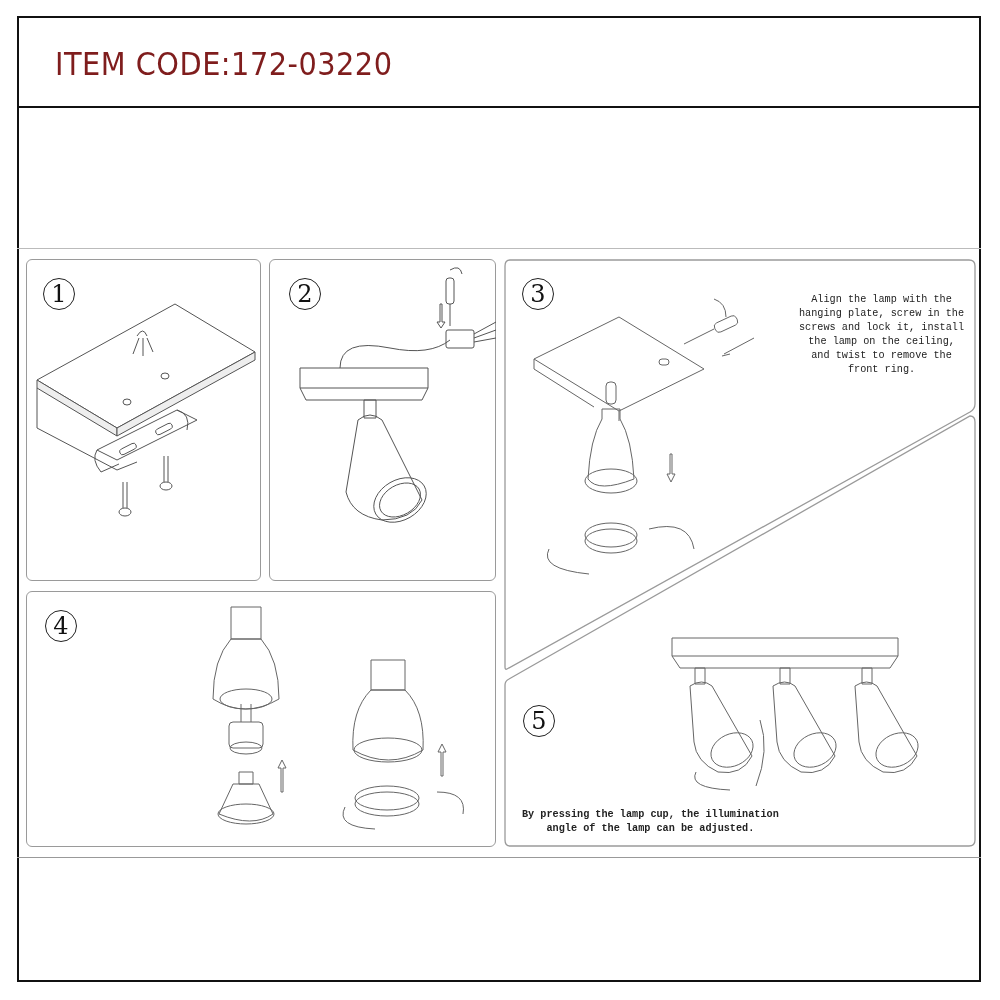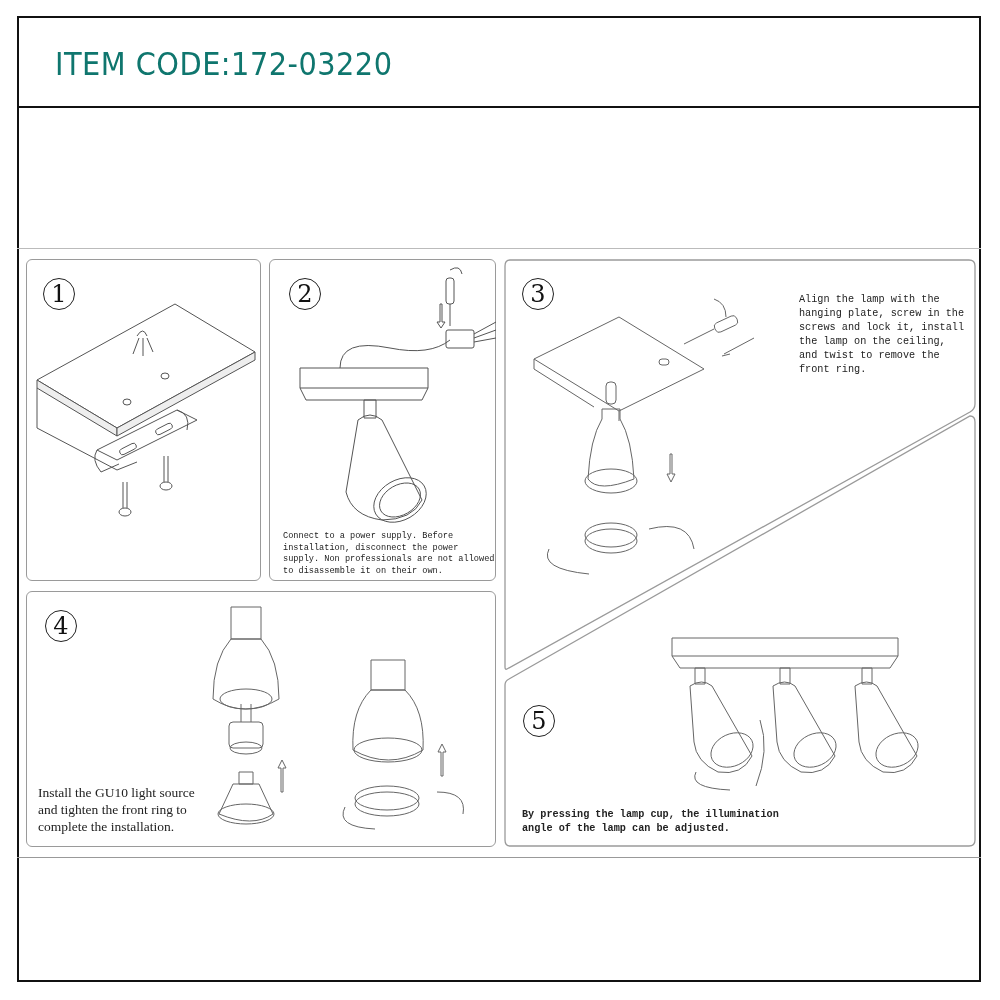--- a/index.html
+++ b/index.html
@@ -1,23 +1,23 @@
 <!DOCTYPE html>
 <html><head>
 <meta charset="utf-8">
 <style>
   html,body{margin:0;padding:0;background:#fff;}
   body{width:1000px;height:1000px;position:relative;overflow:hidden;font-family:"DejaVu Sans",sans-serif;}
   .frame{position:absolute;left:17px;top:16px;width:964px;height:966px;border:2px solid #111;box-sizing:border-box;}
   .header-line{position:absolute;left:17px;top:106px;width:964px;height:0;border-top:2px solid #111;}
-  .title{position:absolute;left:55px;top:45px;font-family:"DejaVu Sans Condensed","DejaVu Sans",sans-serif;font-size:32px;color:#0f766e;letter-spacing:0.5px;}
+  .title{position:absolute;left:55px;top:45px;font-family:"DejaVu Sans Condensed","DejaVu Sans",sans-serif;font-size:32px;color:#7f1d1d;letter-spacing:0.5px;}
   .sheet{position:absolute;left:17px;top:248px;width:964px;height:608px;border-top:1px solid #bbb;border-bottom:1px solid #999;}
   .panel{position:absolute;border:1.3px solid #9a9a9a;border-radius:6px;box-sizing:border-box;background:#fff;}
   .num{position:absolute;width:30px;height:30px;border:1.3px solid #222;border-radius:50%;font-family:"DejaVu Serif",serif;font-size:24px;line-height:30px;text-align:center;color:#111;}
-  .cap{position:absolute;font-family:"Liberation Mono","DejaVu Sans Mono",monospace;color:#222;white-space:pre-line;}
+  .cap{position:absolute;font-family:"Liberation Mono","DejaVu Sans Mono",monospace;color:#222;white-space:pre-line;text-align:center;}
   .cap.serif{font-family:"Liberation Serif","DejaVu Serif",serif;}
   svg{position:absolute;overflow:visible;}
   svg *{vector-effect:non-scaling-stroke;}
 </style>
 </head>
 <body>
 
 <div class="frame"></div>
 <div class="header-line"></div>
 <div class="title">ITEM CODE:172-03220</div>
@@ -61,24 +61,20 @@
       <path d="M204,74 l22,-12 M204,78 l22,-8 M204,82 l22,-4"></path>
       <path d="M70,108 q0,-30 50,-20 q40,8 60,-8"></path>
       <rect x="30" y="108" width="128" height="20"></rect>
       <path d="M30,128 l6,12 l116,0 l6,-12"></path>
       <rect x="94" y="140" width="12" height="18"></rect>
       <path d="M88,160 q12,-10 24,0 l40,80 q-10,20 -40,20 q-30,-4 -36,-28 z"></path>
       <ellipse cx="130" cy="240" rx="28" ry="20" transform="rotate(-30 130 240)"></ellipse>
       <ellipse cx="130" cy="240" rx="22" ry="15" transform="rotate(-30 130 240)"></ellipse>
     </g>
   </svg>
-  <div class="cap" style="left:13px;top:271px;font-size:8.6px;line-height:11.5px;">Connect to a power supply. Before
-installation, disconnect the power
-supply. Non professionals are not allowed
-to disassemble it on their own.</div>
 </div>
 
 <svg style="left:504px;top:259px;" width="472" height="412" viewBox="0 0 472 412">
   <path d="M6,1 L465,1 Q471,1 471,7 L471,145 Q471,150 466,153 L3,410 Q1,411 1,408 L1,7 Q1,1 6,1 Z" fill="#fff" stroke="#9a9a9a" stroke-width="1.3"></path>
 </svg>
 <div class="num" style="left:522px;top:278px;">3</div>
 <svg style="left:504px;top:259px;" width="300" height="330" viewBox="0 0 300 330">
   <g fill="none" stroke="#666" stroke-width="1">
     <polygon points="30,100 115,58 200,110 115,152"></polygon>
     <path d="M30,100 l0,10 l60,38 M115,152 l0,10"></path>
@@ -146,16 +142,13 @@
       <rect x="344" y="68" width="34" height="30"></rect>
       <path d="M344,98 q-20,20 -18,60 q36,20 70,0 q2,-40 -18,-60 z"></path>
       <ellipse cx="361" cy="158" rx="34" ry="12"></ellipse>
       <path d="M414,184 l0,-24 l-3,0 l4,-8 l4,8 l-3,0 l0,24 z"></path>
       <ellipse cx="360" cy="206" rx="32" ry="12"></ellipse>
       <ellipse cx="360" cy="212" rx="32" ry="12"></ellipse>
       <path d="M410,200 q30,0 26,22"></path>
       <path d="M318,215 q-10,20 30,22"></path>
     </g>
   </svg>
-  <div class="cap serif" style="left:11px;top:192px;font-size:13.5px;line-height:17px;">Install the GU10 light source
-and tighten the front ring to
-complete the installation.</div>
 </div>
 
 </body></html>

